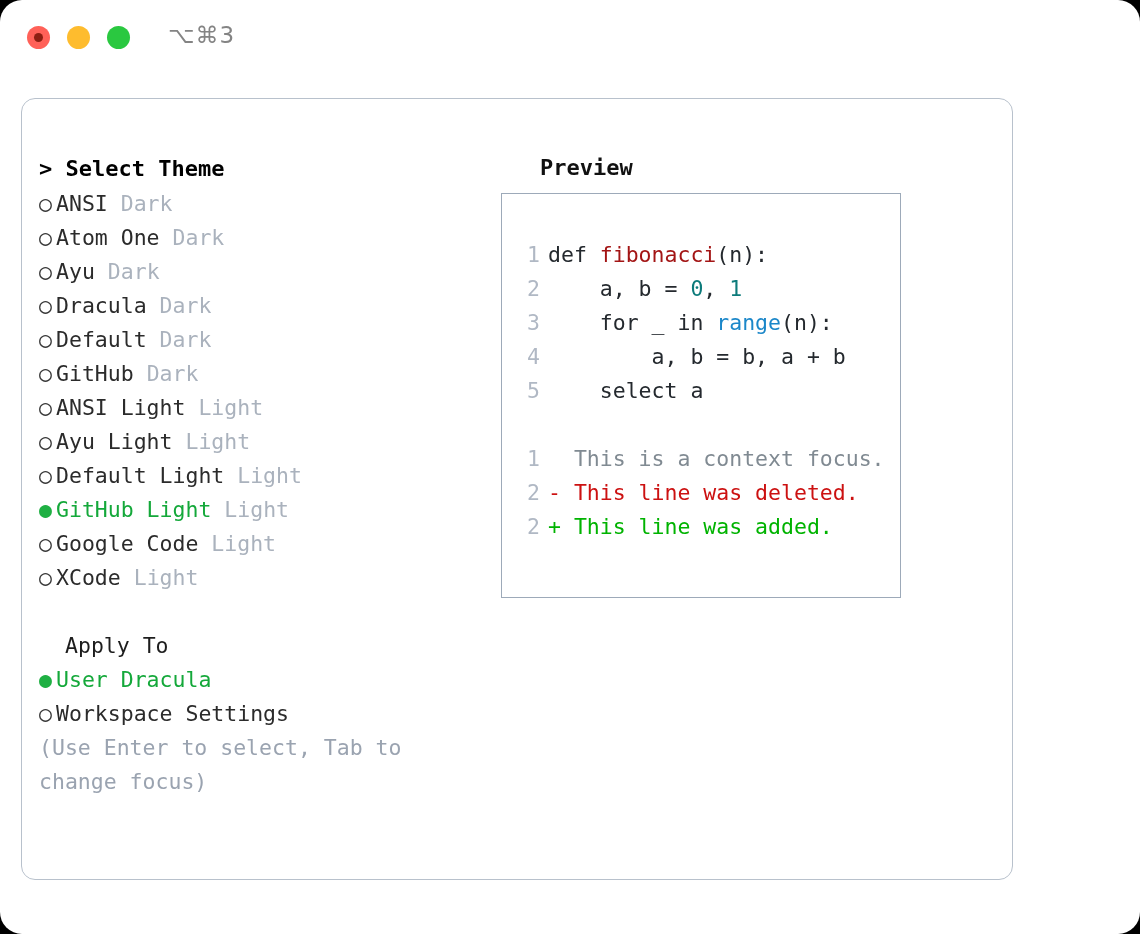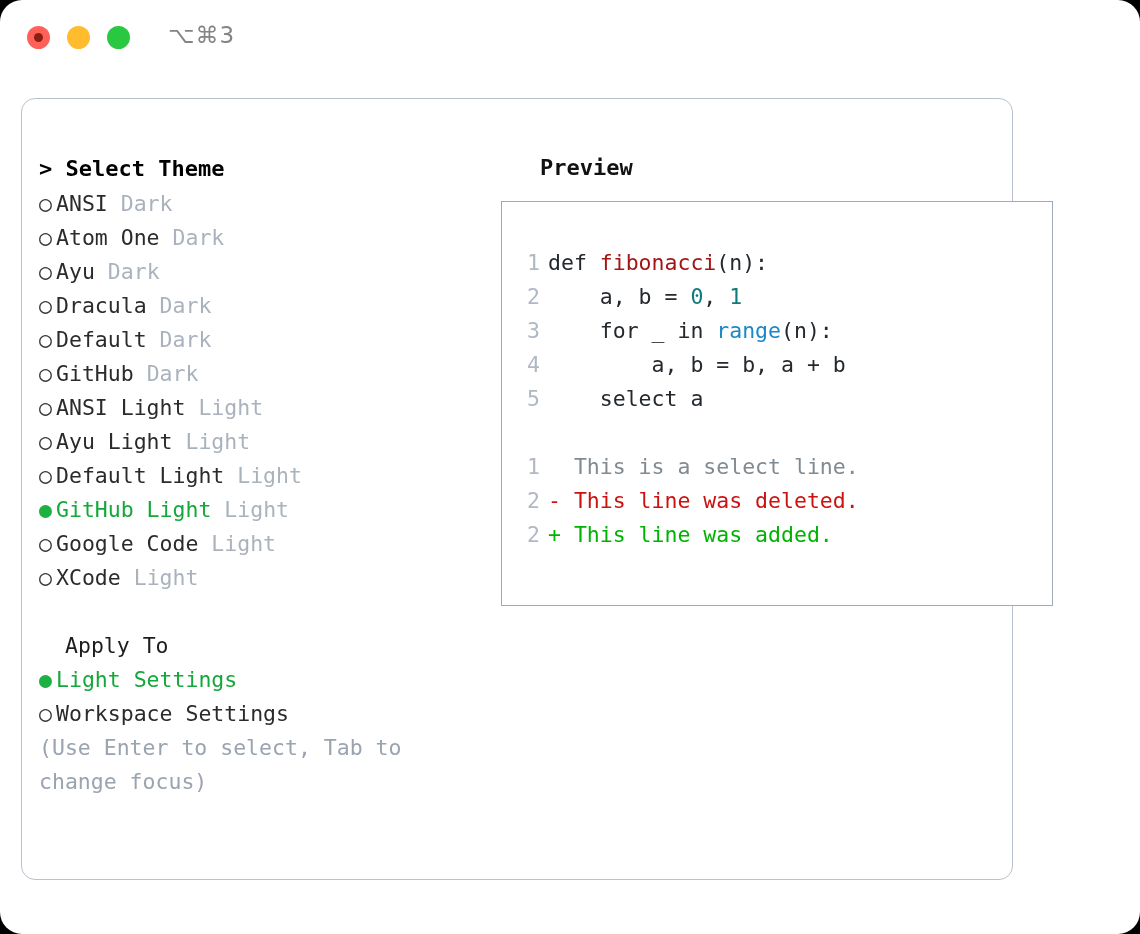--- a/index.html
+++ b/index.html
@@ -128,22 +128,22 @@
   }
   #preview-heading {
     font-family: "DejaVu Sans Mono", "Liberation Mono", monospace;
     font-size: 22px;
     font-weight: bold;
     color: #111111;
     line-height: 34px;
     margin-left: 39px;
   }
   #preview-box {
-    margin-top: 16px;
-    width: 552px;
+    margin-top: 8px;
+    width: 400px;
     height: 405px;
     border: 1.5px solid #9daab9;
     box-sizing: border-box;
     background: #ffffff;
     padding: 44px 0 12px 14px;
   }
   .code-line {
     font-family: "DejaVu Sans Mono", "Liberation Mono", monospace;
     font-size: 21.5px;
     line-height: 34px;
@@ -192,40 +192,40 @@
           <div class="mono-line theme-row"><span class="bullet off">○</span><span class="theme-name">GitHub</span><span> </span><span class="theme-kind">Dark</span></div>
           <div class="mono-line theme-row"><span class="bullet off">○</span><span class="theme-name">ANSI Light</span><span> </span><span class="theme-kind">Light</span></div>
           <div class="mono-line theme-row"><span class="bullet off">○</span><span class="theme-name">Ayu Light</span><span> </span><span class="theme-kind">Light</span></div>
           <div class="mono-line theme-row"><span class="bullet off">○</span><span class="theme-name">Default Light</span><span> </span><span class="theme-kind">Light</span></div>
           <div class="mono-line theme-row"><span class="bullet on">●</span><span class="theme-name sel">GitHub Light</span><span> </span><span class="theme-kind">Light</span></div>
           <div class="mono-line theme-row"><span class="bullet off">○</span><span class="theme-name">Google Code</span><span> </span><span class="theme-kind">Light</span></div>
           <div class="mono-line theme-row"><span class="bullet off">○</span><span class="theme-name">XCode</span><span> </span><span class="theme-kind">Light</span></div>
         </div>
       <div id="apply-heading" class="mono-line">Apply To</div>
       <div id="apply-list">
-          <div class="mono-line theme-row"><span class="bullet on">●</span><span class="theme-name sel">Light Settings</span></div>
+          <div class="mono-line theme-row"><span class="bullet on">●</span><span class="theme-name sel">User Dracula</span></div>
           <div class="mono-line theme-row"><span class="bullet off">○</span><span class="theme-name">Workspace Settings</span></div>
         </div>
       <div id="hint">(Use Enter to select, Tab to
 change focus)</div>
     </div>
 
     <div id="right-col">
       <div id="preview-heading">Preview</div>
       <div id="preview-box">
         <div id="code-block">
             <div class="code-line"><span class="lineno">1</span><span class="tok-plain">def </span><span class="tok-func">fibonacci</span><span class="tok-plain">(n):</span></div>
             <div class="code-line"><span class="lineno">2</span><span class="tok-plain">    a, b = </span><span class="tok-num">0</span><span class="tok-plain">, </span><span class="tok-num">1</span></div>
             <div class="code-line"><span class="lineno">3</span><span class="tok-plain">    for _ in </span><span class="tok-call">range</span><span class="tok-plain">(n):</span></div>
             <div class="code-line"><span class="lineno">4</span><span class="tok-plain">        a, b = b, a + b</span></div>
             <div class="code-line"><span class="lineno">5</span><span class="tok-plain">    select a</span></div>
           </div>
         <div class="diff-gap"></div>
         <div id="diff-block">
-            <div class="code-line"><span class="lineno">1</span><span class="diff-context">  </span><span class="diff-context">This is a select line.</span></div>
+            <div class="code-line"><span class="lineno">1</span><span class="diff-context">  </span><span class="diff-context">This is a context focus.</span></div>
             <div class="code-line"><span class="lineno">2</span><span class="diff-del">- </span><span class="diff-del">This line was deleted.</span></div>
             <div class="code-line"><span class="lineno">2</span><span class="diff-add">+ </span><span class="diff-add">This line was added.</span></div>
           </div>
       </div>
     </div>
 
   </div>
 </div>
 
 </body></html>

